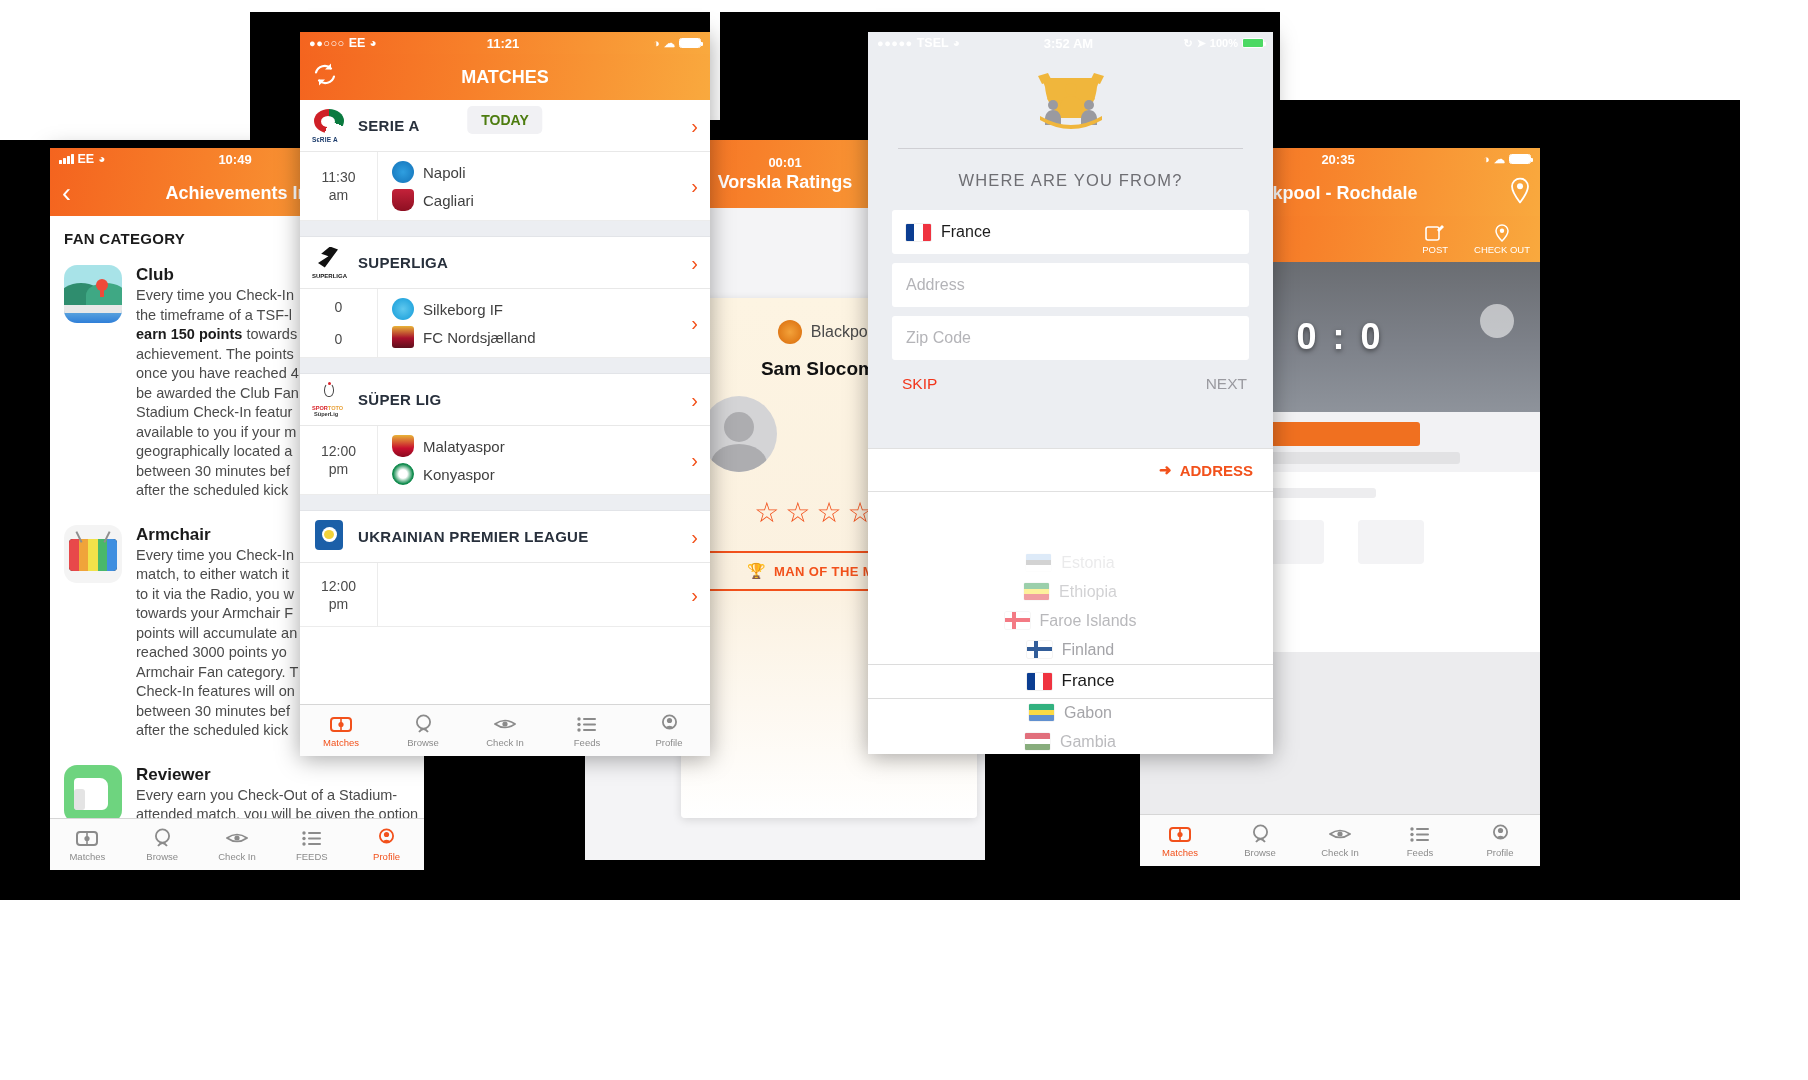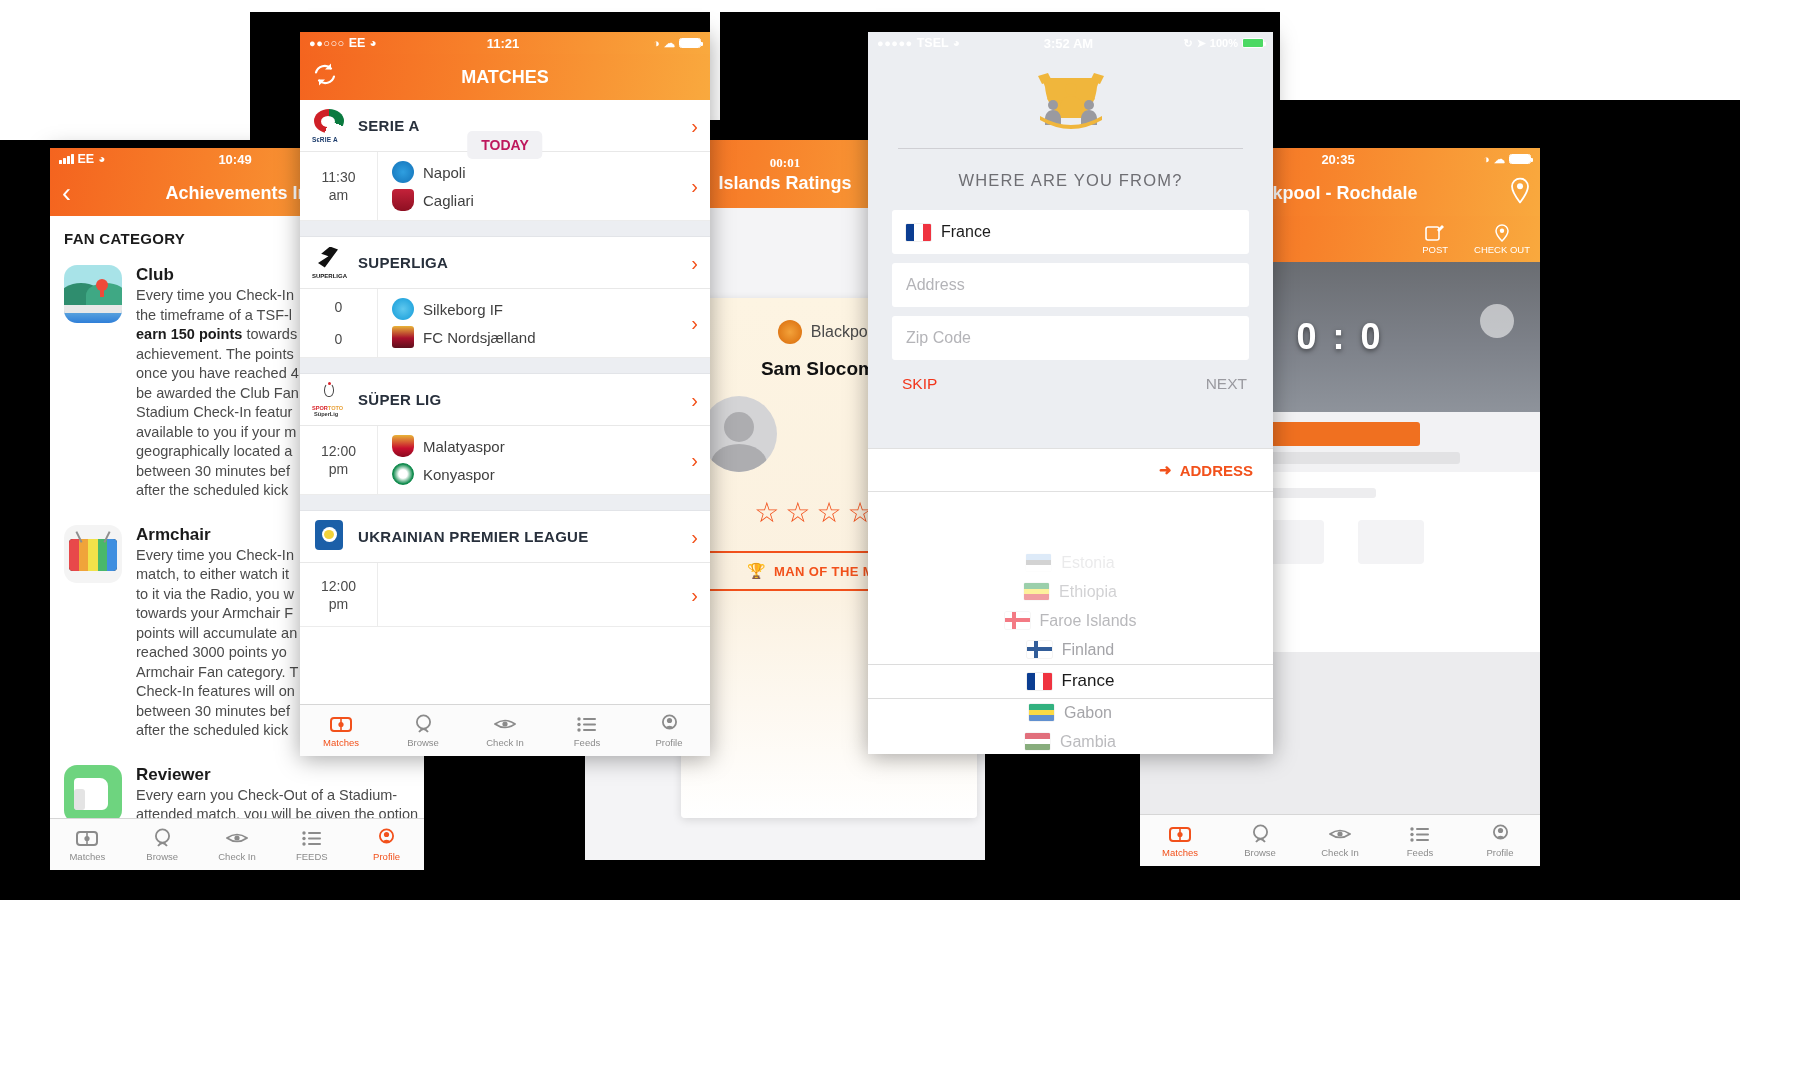--- a/index.html
+++ b/index.html
@@ -76,21 +76,21 @@
     width: 78px; flex: none; display:flex; flex-direction: column; align-items:center; justify-content:center;
     font-size: 14px; color: #4a4a4a; line-height: 18px; border-right: 1px solid #ececec;
   }
   .match-teams { flex: 1; padding: 9px 0 9px 14px; display:flex; flex-direction:column; justify-content:center; gap: 6px;}
   .team { display:flex; align-items:center; gap: 9px; font-size: 15px; color: #3f3f3f; }
   .crest { width: 22px; height: 22px; border-radius: 50%; flex: none; }
   .gap-row { height: 16px; background: #eceef2; border-bottom: 1px solid #e2e4e8; }
   .today-pill {
     position: absolute; left: 50%; transform: translateX(-50%); top: 6px;
     background: #f1f1f4; border-radius: 5px; padding: 6px 14px;
-    font-size: 14px; font-weight: bold; color: #be185d; z-index: 5; margin-top: 25px;
+    font-size: 14px; font-weight: bold; color: #4d7c0f; z-index: 5;
   }
 
   
   .tabbar {
     position:absolute; bottom:0; left:0; right:0; height: 52px; background:#fbfbfb;
     border-top:1px solid #d6d6d6; display:flex;
   }
   .tabbar .tb {
     flex:1; display:flex; flex-direction:column; align-items:center; justify-content:center; gap:2px;
     font-size: 9.5px; color:#8b8b8b;
@@ -293,22 +293,22 @@
               <path d="M5 14 Q9.5 9.5 14 14" fill="#f2511b"></path>
             </svg>
           </span>
         <span>Profile</span>
       </div>
     </div>
   </div>
 
   <div class="phone" style="left:585px;top:140px;width:400px;height:720px;background:#f4f4f6;">
     <div class="navbar orange-grad" style="height:68px;flex-direction:column;gap:2px;justify-content:center;">
-      <span style="font-size:13px;font-family:Liberation Serif, serif;">00:01</span>
-      <span style="font-size:18px;">Islands Ratings</span>
+      <span style="font-size:13px;">00:01</span>
+      <span style="font-size:18px;">Vorskla Ratings</span>
     </div>
     <div style="padding:0;background:#f4f4f6;height:calc(100% - 68px);position:relative;">
 
       <div class="pr-card" style="position:absolute;left:96px;right:8px;top:90px;height:520px;border-radius:4px;box-shadow:0 2px 10px rgba(0,0,0,.12);padding:22px 14px 0;">
         <div style="display:flex;align-items:center;justify-content:center;gap:9px;">
           <span style="width:24px;height:24px;border-radius:50%;background:radial-gradient(circle,#f3a23a 0%,#e07a18 70%,#b85c0c 100%);display:inline-block;"></span>
           <span style="font-size:16px;color:#4a4a4a;">Blackpool</span>
         </div>
         <div class="pr-name" style="margin-top:14px;">Sam Slocombe</div>
         <div style="display:flex;align-items:flex-start;justify-content:space-between;margin-top:16px;padding:0 6px;">

